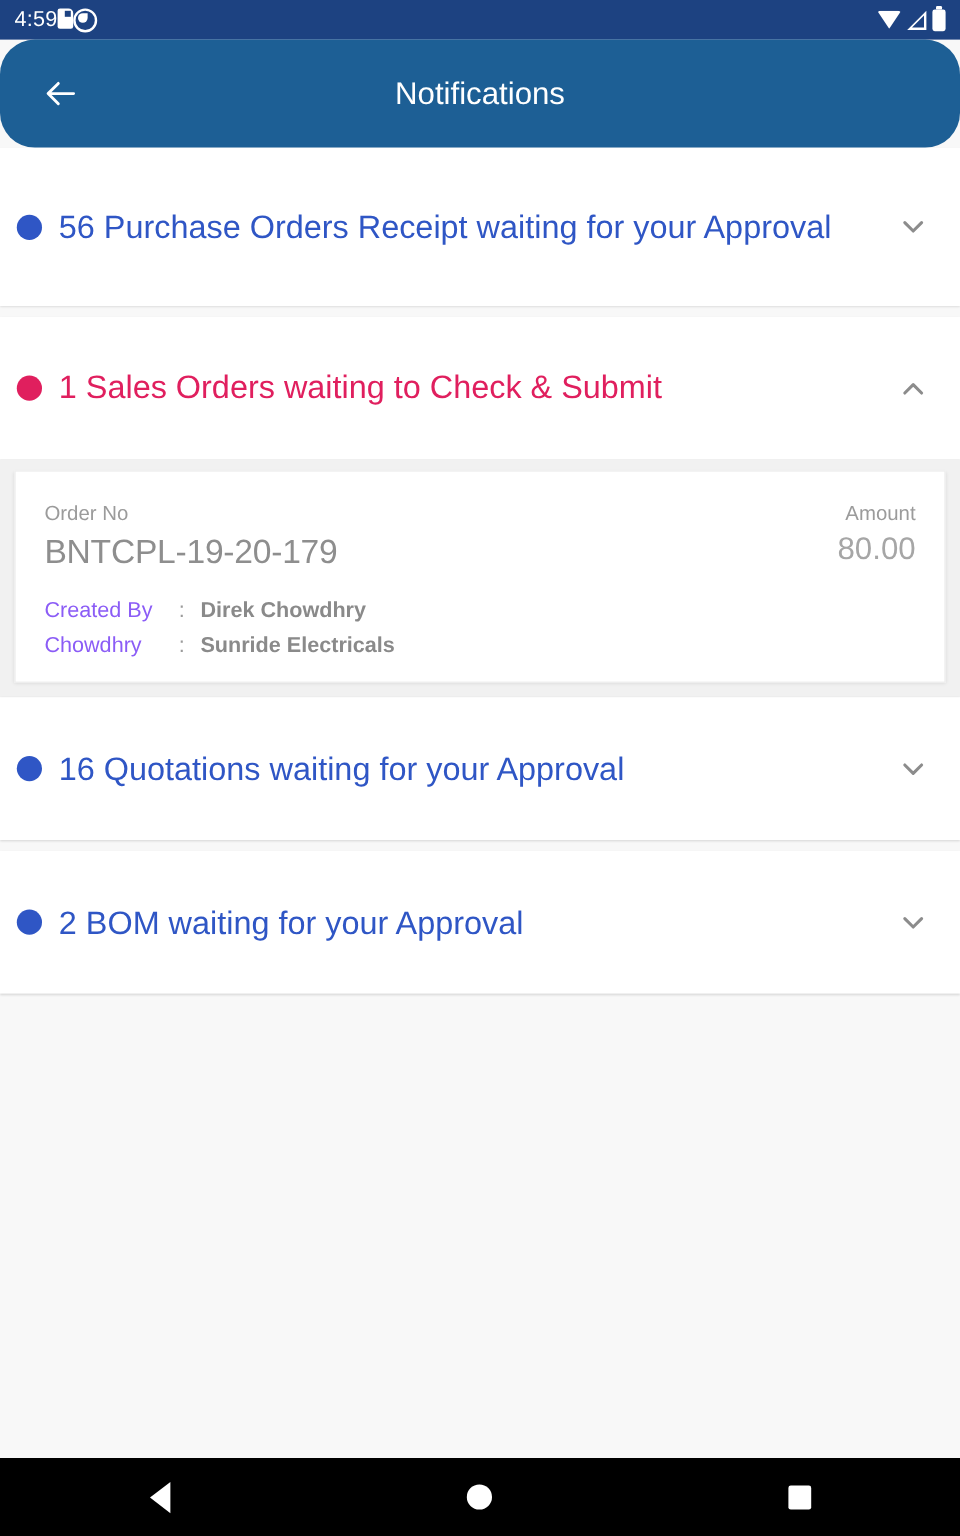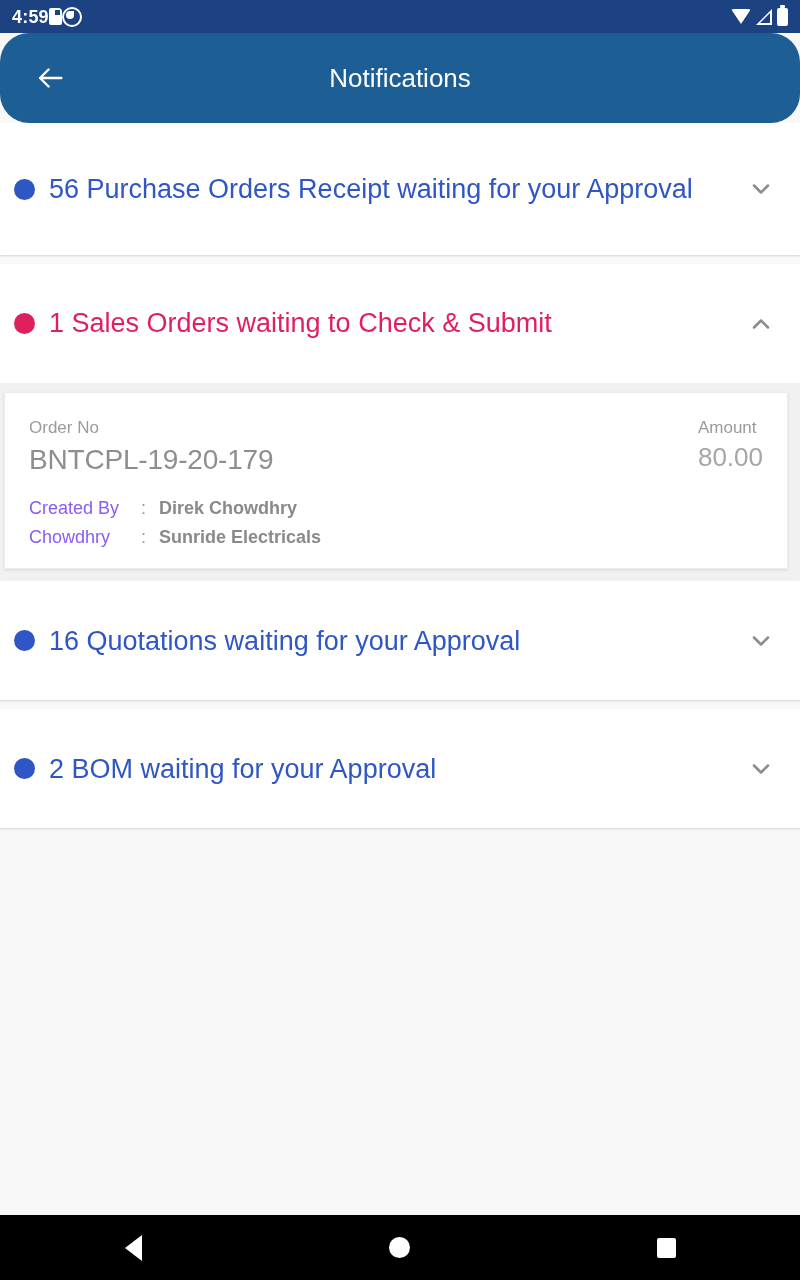--- a/index.html
+++ b/index.html
@@ -27,22 +27,21 @@
     height: 33px;
     background: #1d4281;
     display: flex;
     align-items: center;
     padding: 0 12px;
     flex: 0 0 auto;
     box-sizing: border-box;
   }
   .status-left {
     display: flex;
-    align-items: center;
-    font-weight: bold;
+    align-items: flex-start;
   }
   .status-time {
     color: #ffffff;
     font-size: 18px;
     letter-spacing: 0.2px;
     line-height: 1;
   }
   .status-right {
     margin-left: auto;
     display: flex;
@@ -198,21 +197,21 @@
     height: 34px;
     display: flex;
     align-items: center;
     justify-content: center;
     cursor: pointer;
   }
 
   
   .detail-wrap {
     background: #f1f1f1;
-    padding: 9px 12px 12px 4px;
+    padding: 9px 12px 12px 12px;
     box-sizing: border-box;
   }
   .detail-card {
     background: #ffffff;
     border: 1px solid #ececec;
     box-shadow: 0 1px 3px rgba(0,0,0,0.10);
     padding: 22px 24px 20px 24px;
     box-sizing: border-box;
   }
   .detail-top {
@@ -226,21 +225,21 @@
     line-height: 1.5;
   }
   .val-strong {
     color: #8e8e8e;
     font-size: 28px;
     font-weight: normal;
     line-height: 1.35;
     letter-spacing: -0.2px;
   }
   .amount-col {
-    text-align: left;
+    text-align: right;
   }
   .amount-val {
     color: #a6a6a6;
     font-size: 26px;
     line-height: 1.25;
   }
   .detail-rows {
     margin-top: 20px;
   }
   .detail-row {

